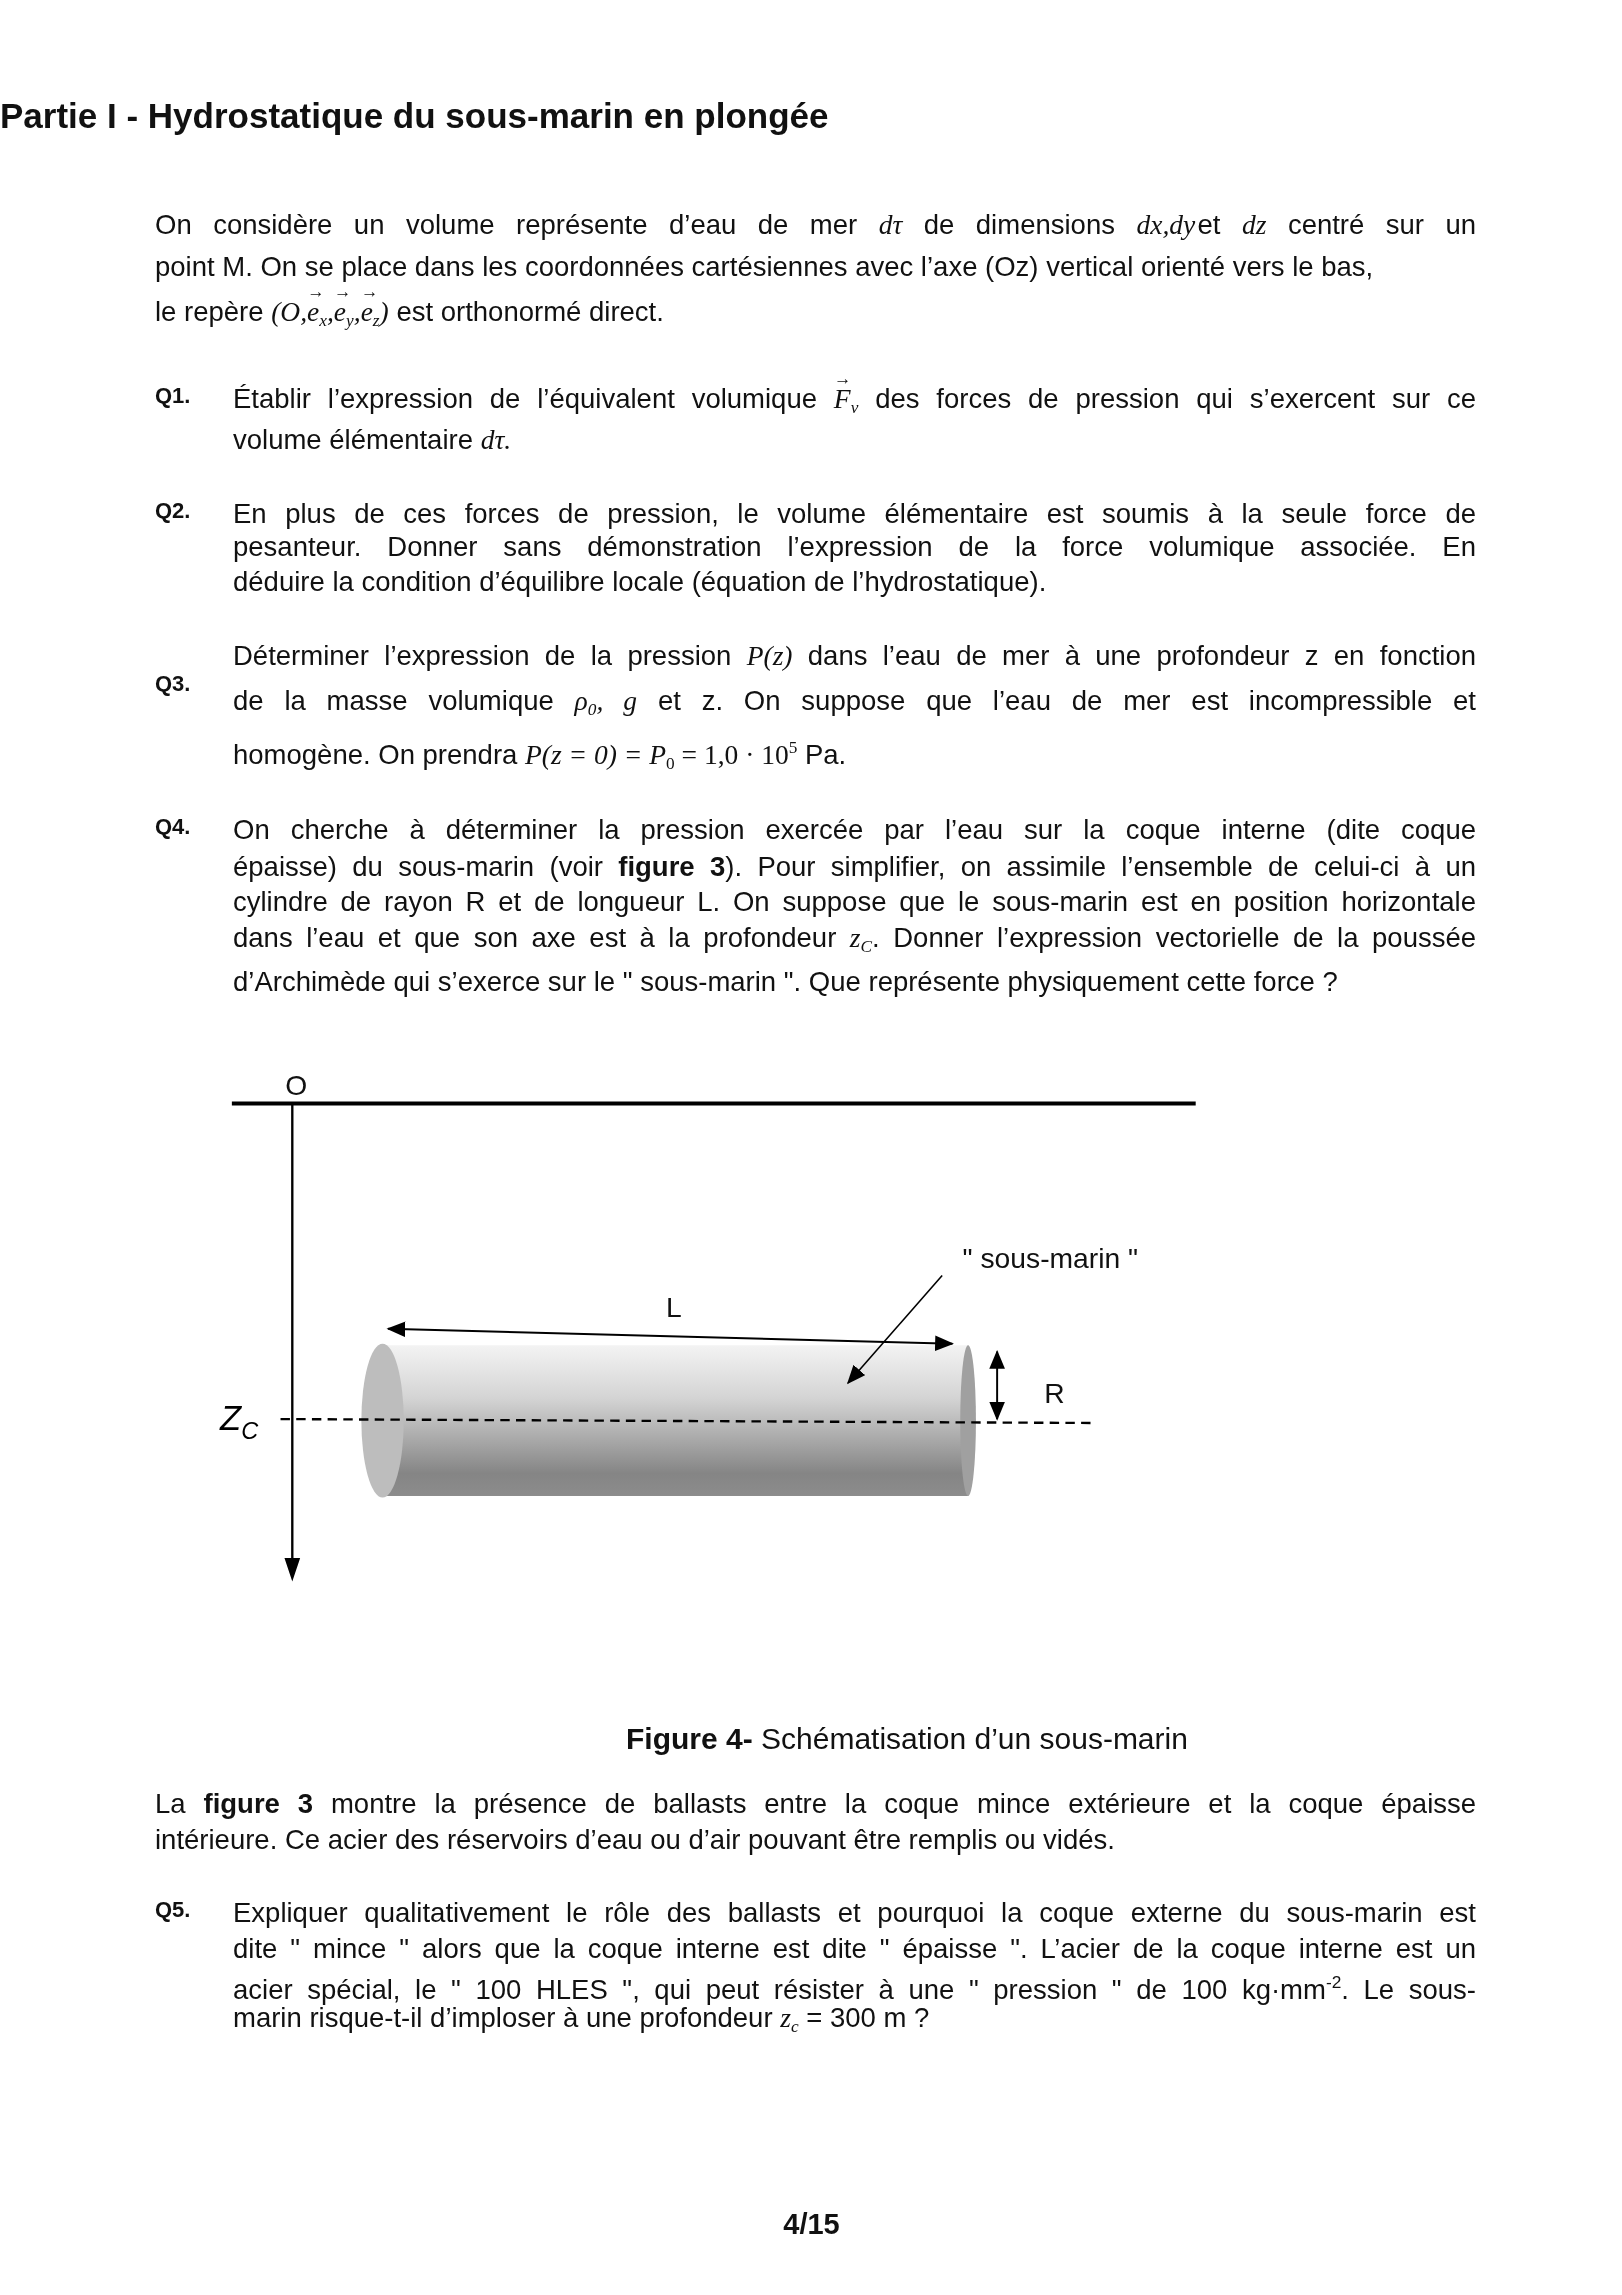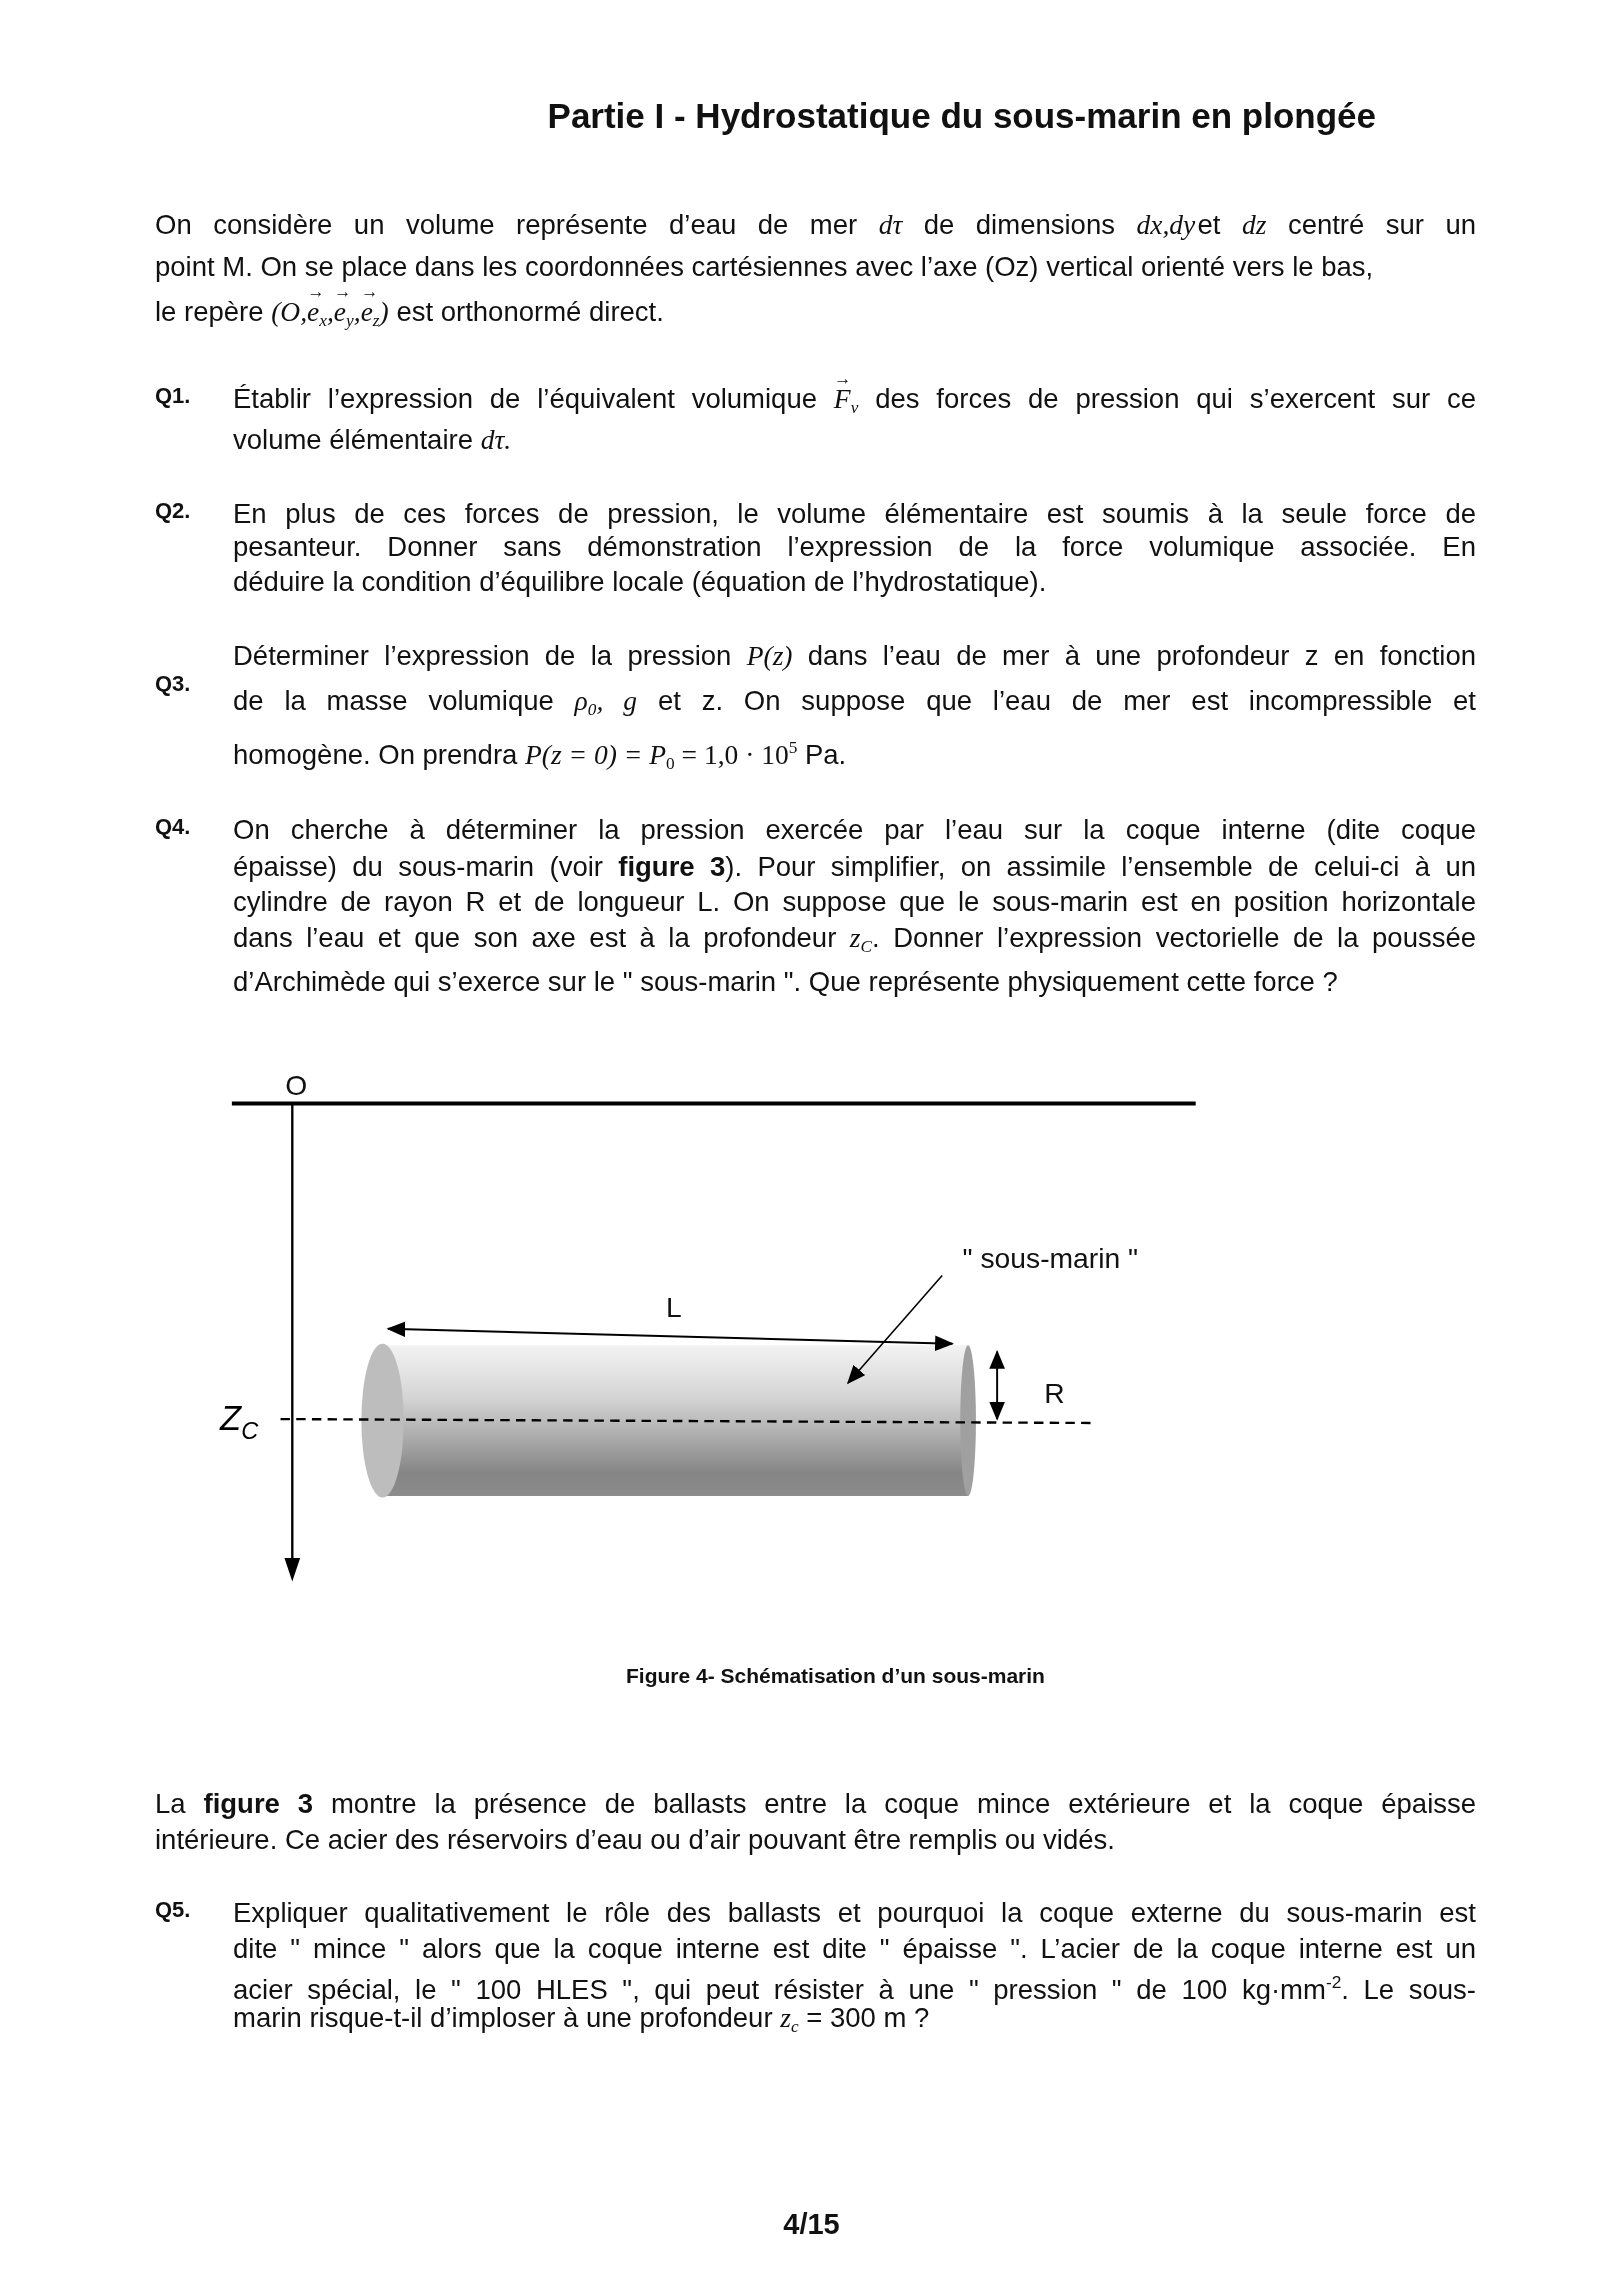--- a/index.html
+++ b/index.html
@@ -1,29 +1,29 @@
 <!DOCTYPE html>
 <html style="font-size:12.6px"><head>
 <meta charset="utf-8">
 <style>
   html, body { margin:0; padding:0; background:#fff; }
   body { width:1623px; height:2295px; position:relative; overflow:hidden;
          font-family:"Liberation Sans", sans-serif; color:#111; }
   .abs { position:absolute; white-space:nowrap; }
-  .title { left:0; width:1376px; text-align:right; top:96px; font-size:35px; font-weight:bold; }
+  .title { left:0; width:1376px; text-align:left; top:96px; font-size:35px; font-weight:bold; }
   .line { font-size:27.5px; left:155px; width:1321px; line-height:31px; }
   .just { text-align:justify; text-align-last:justify; white-space:normal; }
   .ql { font-size:22px; font-weight:bold; left:155px; }
   .qt { left:233px; width:1243px; }
   i, .m { font-family:"Liberation Serif", serif; font-style:italic; }
   .vec { position:relative; display:inline-block; }
   .vec::before { content:"→"; position:absolute; top:-20.4px; left:0; font-size:17.3px; font-style:normal; }
   sub { font-size:17.3px; vertical-align:-4.7px; }
   sup { font-size:17.3px; vertical-align:11px; }
-  .caption { font-size:21px; left:626px; top:1664px;font-weight:bold; }
+  .caption { font-size:30px; left:626px; top:1722px; }
   .pagenum { left:0; width:1623px; text-align:center; top:2208px; font-size:29px; font-weight:bold; }
   svg { position:absolute; left:0; top:0; }
   .figtext { font-family:"Liberation Sans", sans-serif; font-size:36px; fill:#111; }
 </style>
 </head>
 <body>
 
 <div class="abs title">Partie I - Hydrostatique du sous-marin en plongée</div>
 
 <div class="abs line just" style="top:209px">

